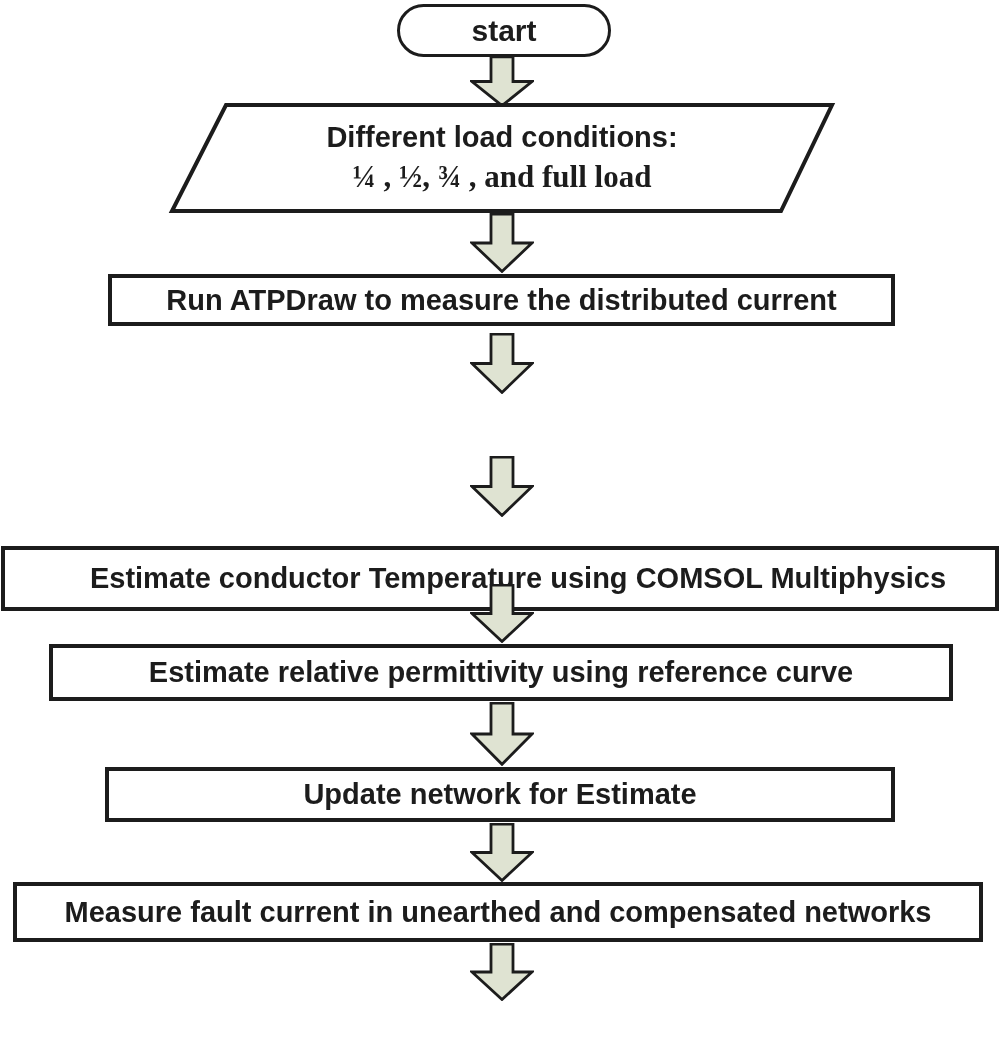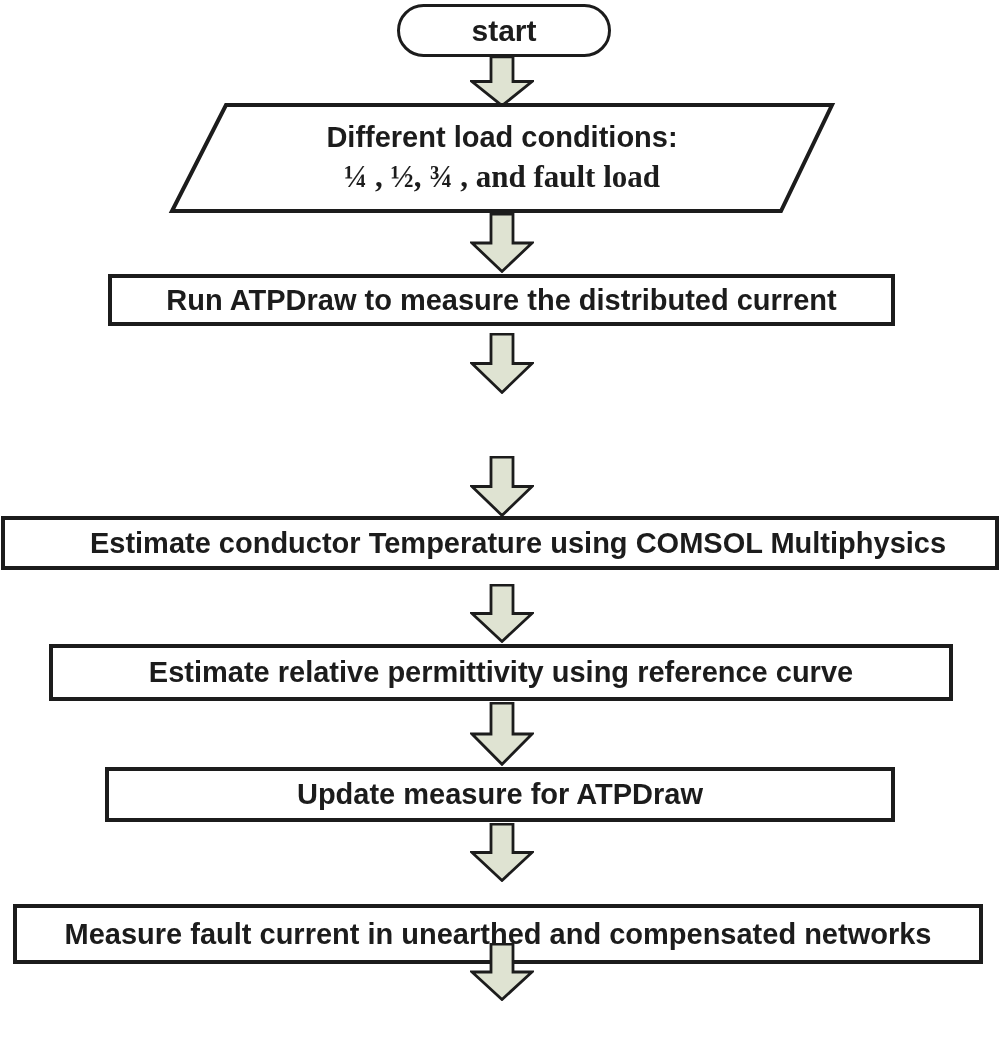--- a/index.html
+++ b/index.html
@@ -69,66 +69,66 @@
   <svg class="arrow" style="left:470px; top:56px; height:51px;" viewBox="0 0 64 58" preserveAspectRatio="none">
     <polygon points="21,1 43,1 43,29 62,29 32,56.5 2,29 21,29" vector-effect="non-scaling-stroke"></polygon>
   </svg>
 
   <div class="io-wrap" style="left:168px; top:103px; width:668px; height:110px;">
     <svg class="io-shape" viewBox="0 0 668 110" preserveAspectRatio="none">
       <polygon points="58,2 664,2 613,108 4,108"></polygon>
     </svg>
     <div class="io-text">
       <span class="io-line1">Different load conditions:</span>
-      <span class="io-line2">¼ , ½, ¾ , and fault load</span>
+      <span class="io-line2">¼ , ½, ¾ , and full load</span>
     </div>
   </div>
 
   <svg class="arrow" style="left:470px; top:213px; height:60px;" viewBox="0 0 64 58" preserveAspectRatio="none">
     <polygon points="21,1 43,1 43,29 62,29 32,56.5 2,29 21,29" vector-effect="non-scaling-stroke"></polygon>
   </svg>
 
   <div class="node process" style="left:108px; top:274px; width:787px; height:52px;">
     <span>Run ATPDraw to measure the distributed current</span>
   </div>
 
   <svg class="arrow" style="left:470px; top:333px; height:61px;" viewBox="0 0 64 58" preserveAspectRatio="none">
     <polygon points="21,1 43,1 43,29 62,29 32,56.5 2,29 21,29" vector-effect="non-scaling-stroke"></polygon>
   </svg>
 
 
   <svg class="arrow" style="left:470px; top:456px; height:61px;" viewBox="0 0 64 58" preserveAspectRatio="none">
     <polygon points="21,1 43,1 43,29 62,29 32,56.5 2,29 21,29" vector-effect="non-scaling-stroke"></polygon>
   </svg>
 
-  <div class="node process" style="left:1px; top:516px; width:998px; height:54px;padding-left:36px;">
+  <div class="node process" style="left:1px; top:546px; width:998px; height:65px;padding-left:36px;">
     <span>Estimate conductor Temperature using COMSOL Multiphysics</span>
   </div>
 
   <svg class="arrow" style="left:470px; top:584px; height:59px;" viewBox="0 0 64 58" preserveAspectRatio="none">
     <polygon points="21,1 43,1 43,29 62,29 32,56.5 2,29 21,29" vector-effect="non-scaling-stroke"></polygon>
   </svg>
 
   <div class="node process" style="left:49px; top:644px; width:904px; height:57px;">
     <span>Estimate relative permittivity using reference curve</span>
   </div>
 
   <svg class="arrow" style="left:470px; top:702px; height:64px;" viewBox="0 0 64 58" preserveAspectRatio="none">
     <polygon points="21,1 43,1 43,29 62,29 32,56.5 2,29 21,29" vector-effect="non-scaling-stroke"></polygon>
   </svg>
 
   <div class="node process" style="left:105px; top:767px; width:790px; height:55px;">
-    <span>Update measure for ATPDraw</span>
+    <span>Update network for Estimate</span>
   </div>
 
   <svg class="arrow" style="left:470px; top:823px; height:59px;" viewBox="0 0 64 58" preserveAspectRatio="none">
     <polygon points="21,1 43,1 43,29 62,29 32,56.5 2,29 21,29" vector-effect="non-scaling-stroke"></polygon>
   </svg>
 
-  <div class="node process" style="left:13px; top:882px; width:970px; height:60px;margin-top:22px;">
+  <div class="node process" style="left:13px; top:882px; width:970px; height:60px;">
     <span>Measure fault current in unearthed and compensated networks</span>
   </div>
 
   <svg class="arrow" style="left:470px; top:943px; height:58px;" viewBox="0 0 64 58" preserveAspectRatio="none">
     <polygon points="21,1 43,1 43,29 62,29 32,56.5 2,29 21,29" vector-effect="non-scaling-stroke"></polygon>
   </svg>
 
 
 </div>
 

